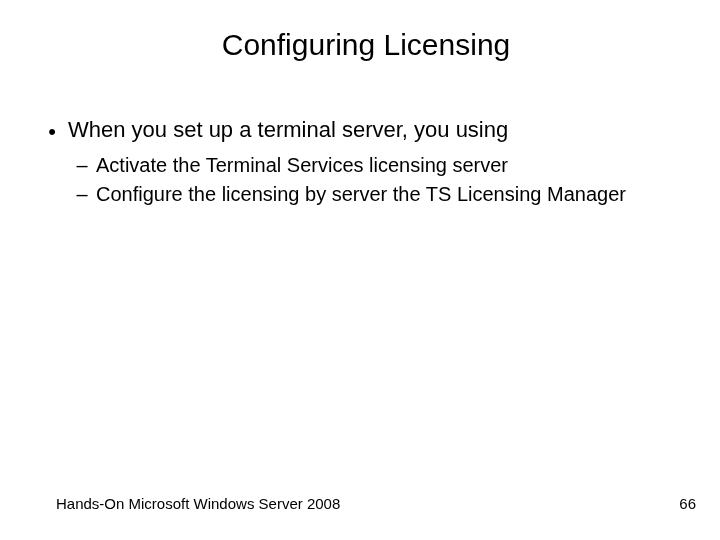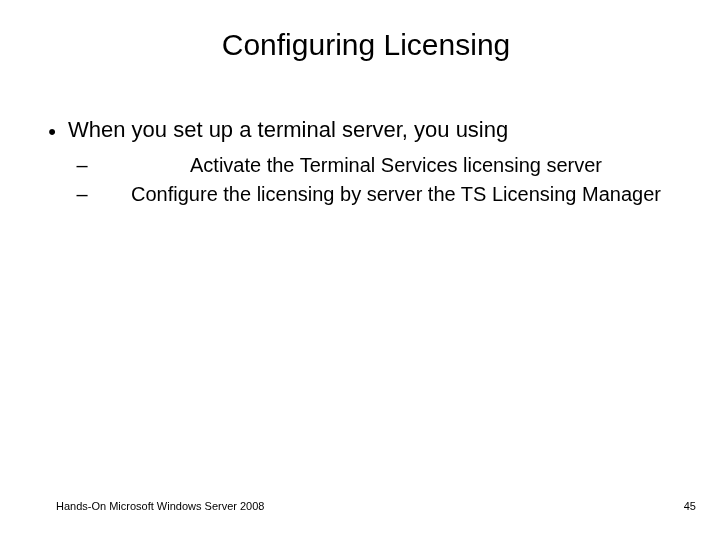--- a/index.html
+++ b/index.html
@@ -61,30 +61,29 @@
       margin-bottom: 4px;
       line-height: 1.25;
     }
     .sub-marker {
       width: 28px;
       flex-shrink: 0;
       text-align: center;
     }
     .sub-text {
       flex: 1;
-      text-align: center;
     }
     .footer {
       position: absolute;
       bottom: 28px;
       left: 40px;
       right: 40px;
       display: flex;
       justify-content: space-between;
-      font-size: 11px;
+      font-size: 15px;
     }
   </style>
 </head>
 <body>
 
 <div class="slide">
   <h1 class="title">Configuring Licensing</h1>
 
   <div class="content">
     <ul class="bullet-list">
@@ -100,15 +99,15 @@
       </li>
       <li class="sub-item">
         <span class="sub-marker">–</span>
         <span class="sub-text">Configure the licensing by server the TS Licensing Manager</span>
       </li>
     </ul>
   </div>
 
   <div class="footer">
     <span>Hands-On Microsoft Windows Server 2008</span>
-    <span>45</span>
+    <span>66</span>
   </div>
 </div>
 
 </body></html>

